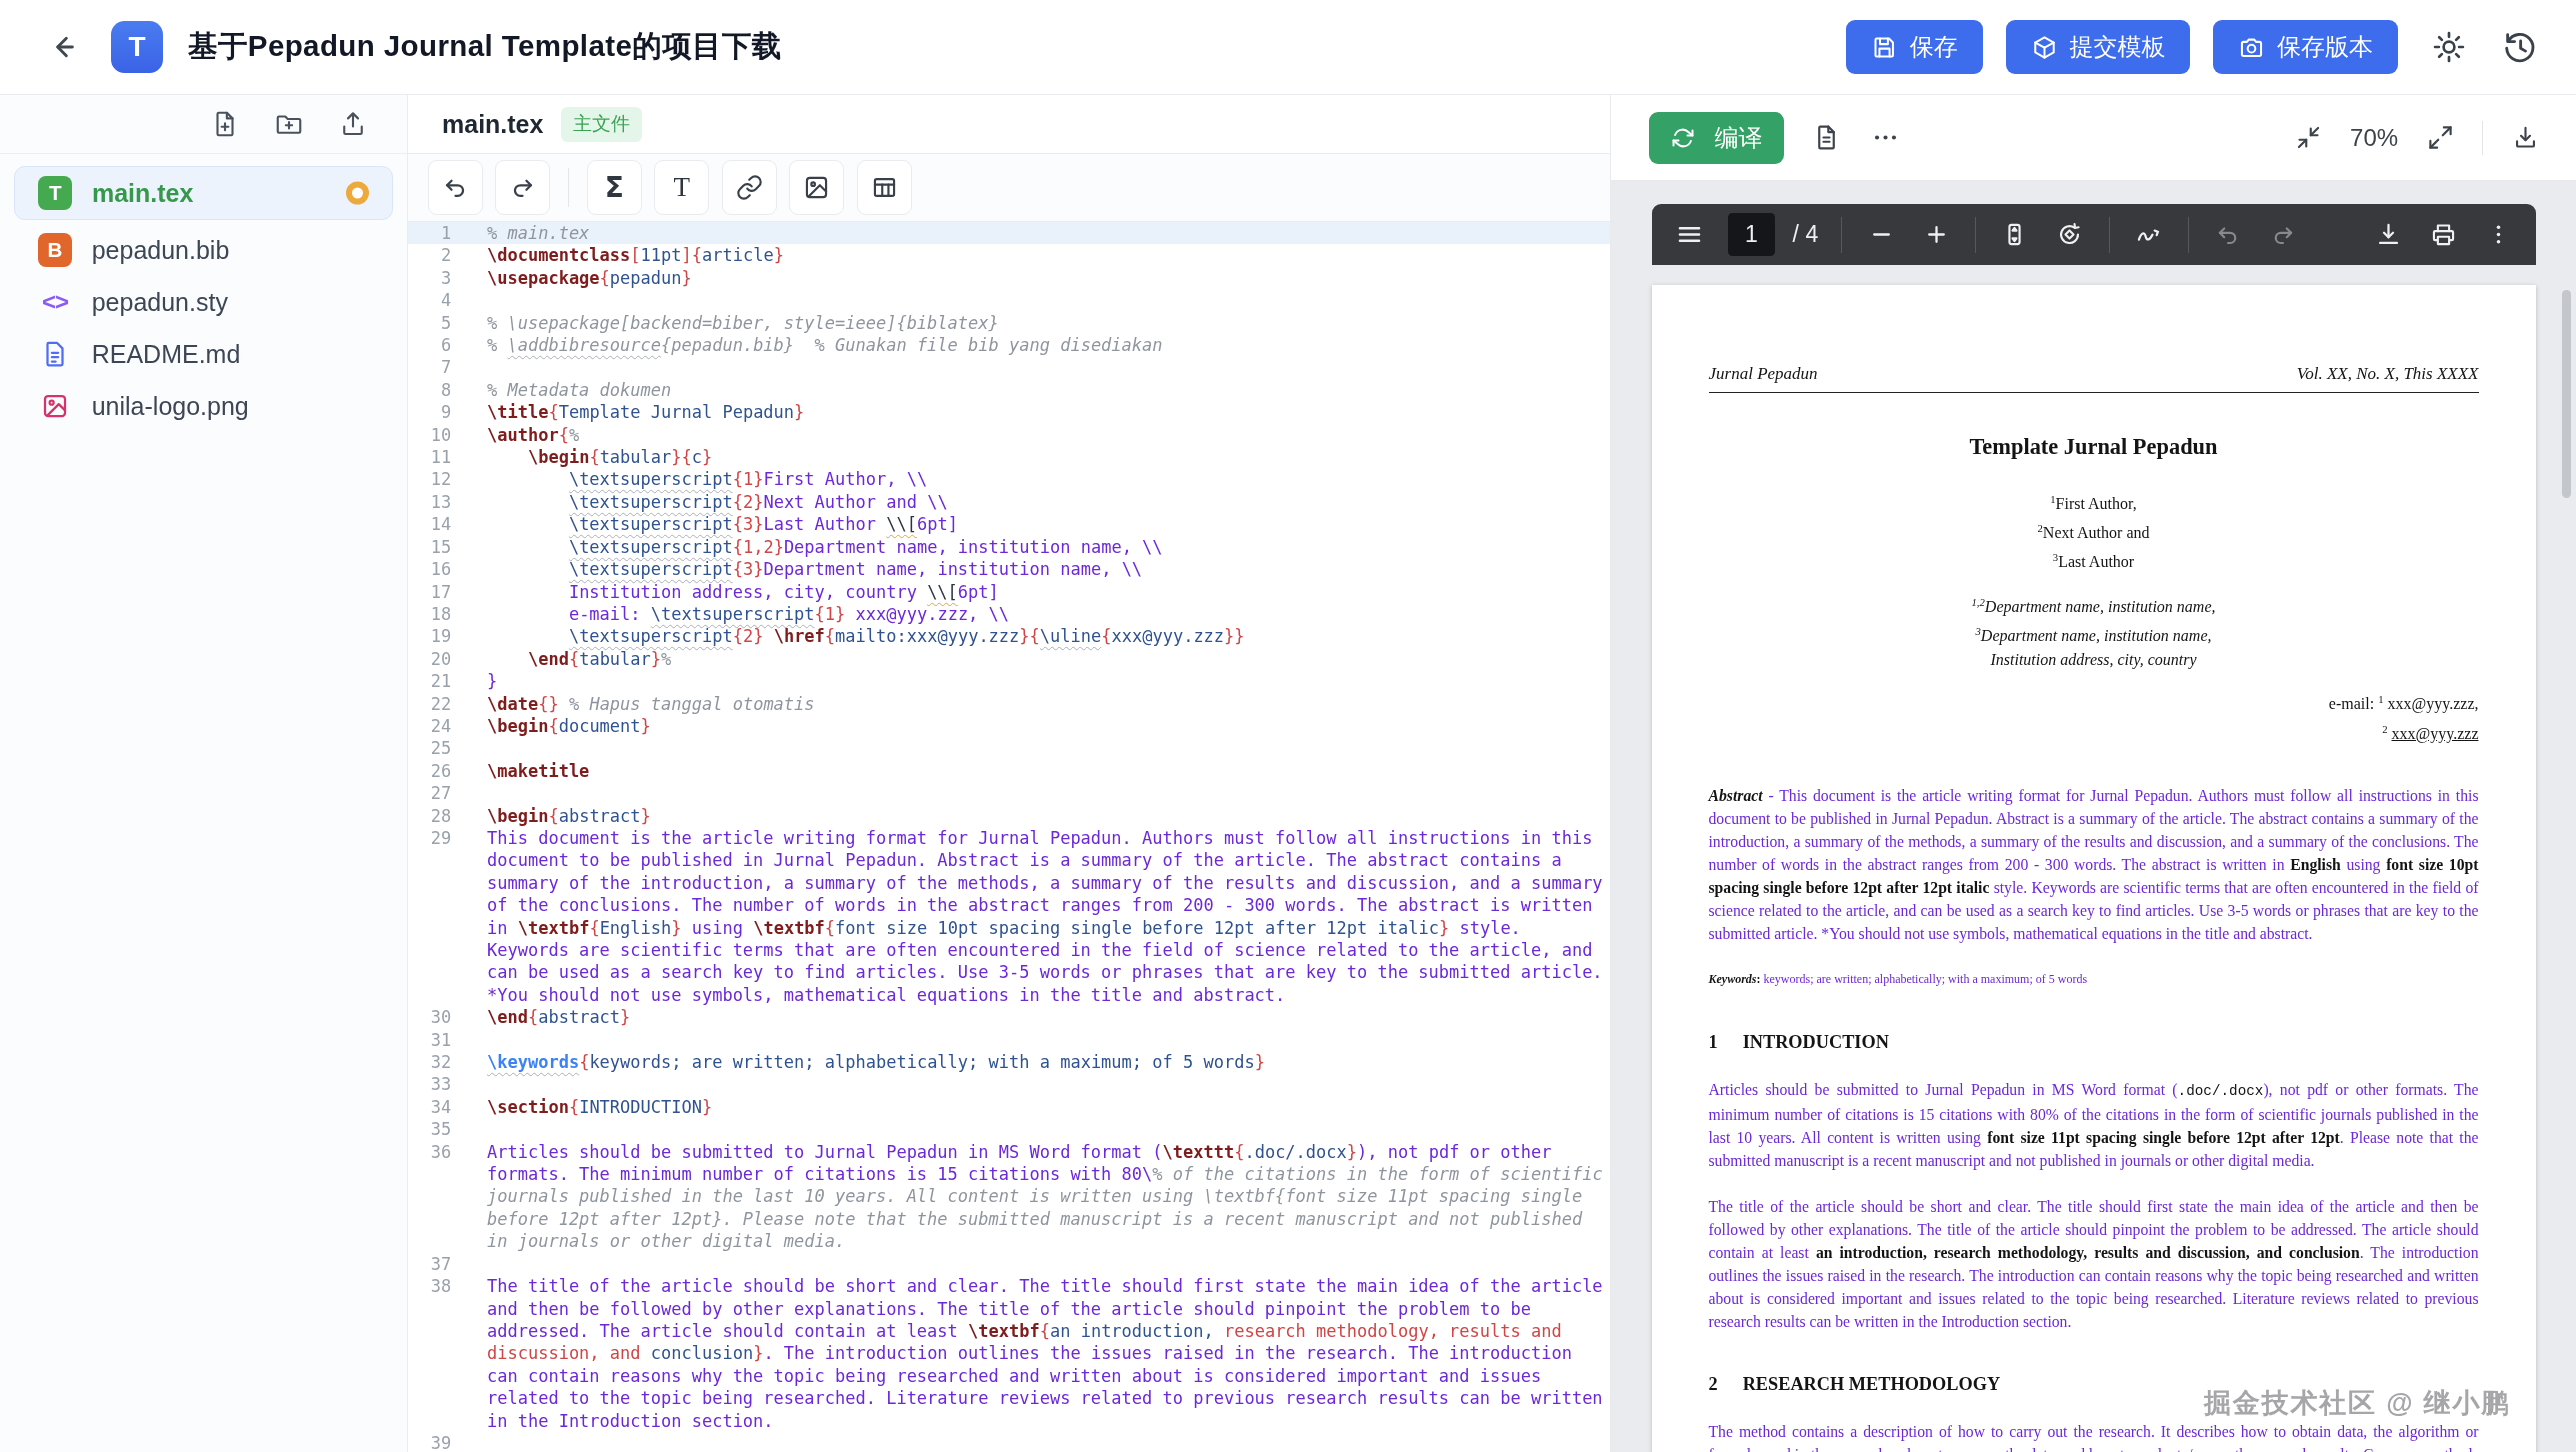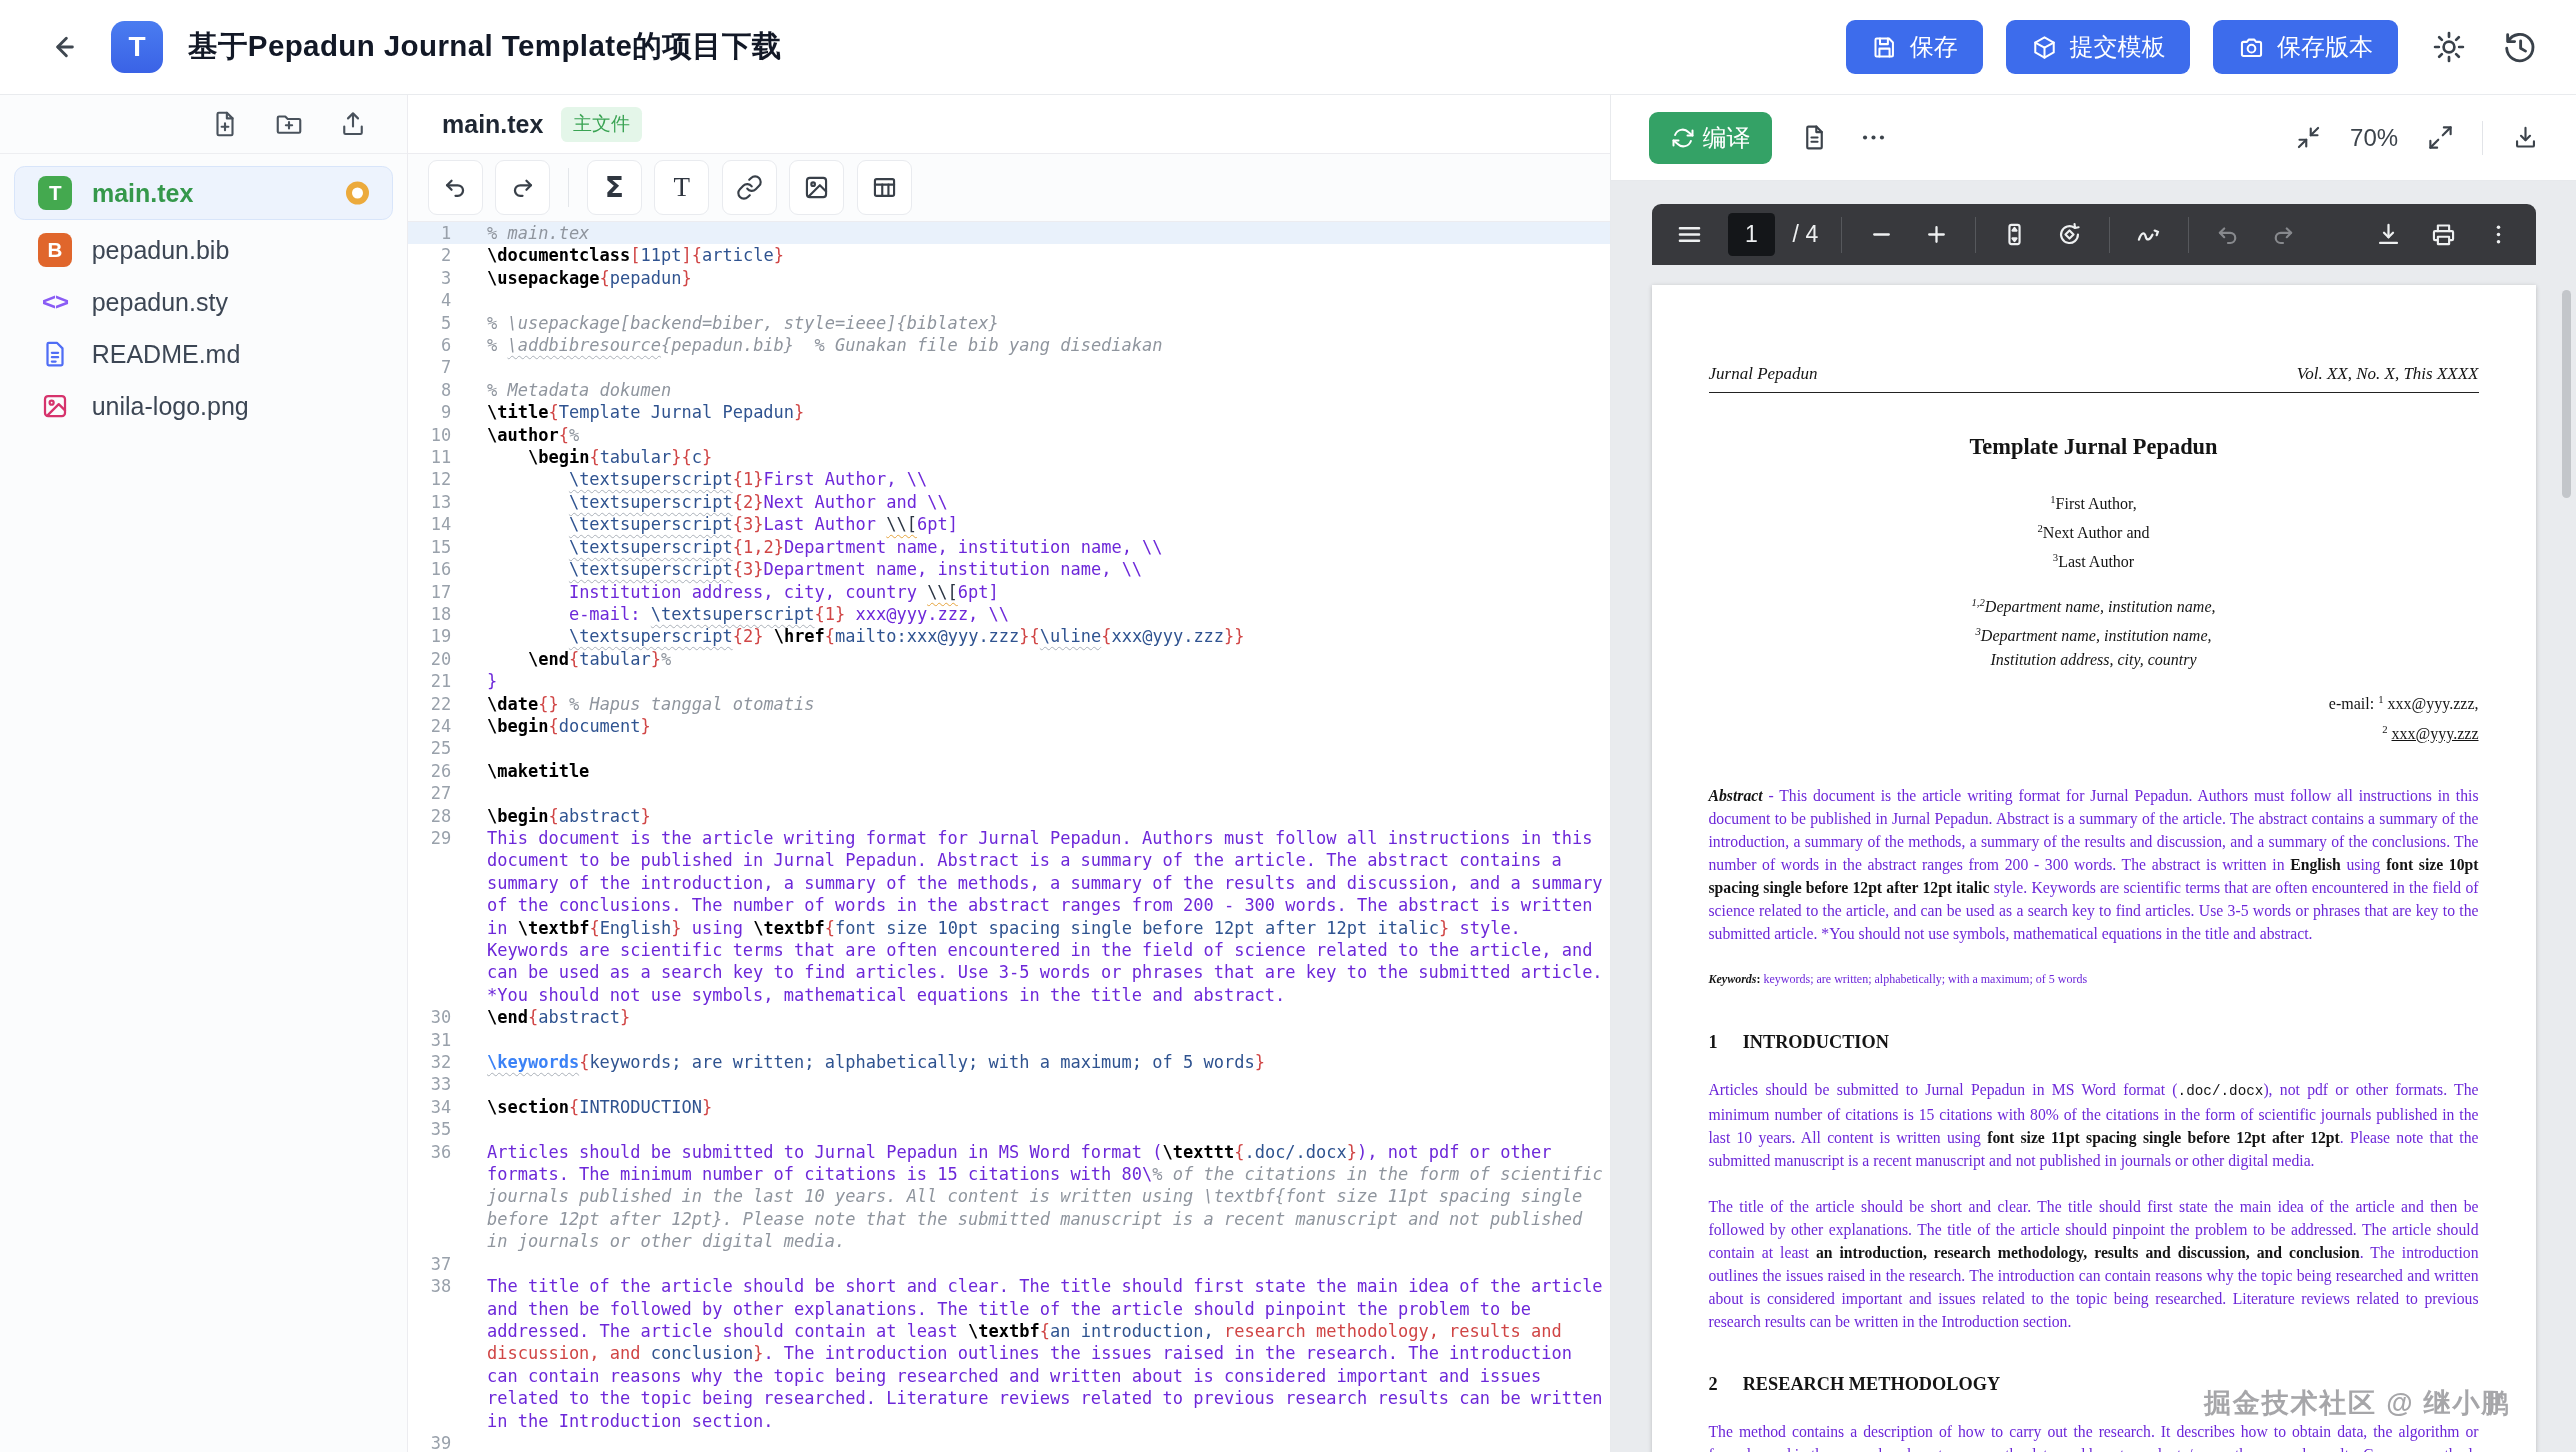--- a/index.html
+++ b/index.html
@@ -47,32 +47,32 @@
   .tb-T { font-size:27px; color:#2f3640; font-family:"Liberation Serif",serif; }
 
   .code { flex:1; overflow:hidden; font-family:"DejaVu Sans Mono","Liberation Mono",monospace; font-size:17px; }
   .cl { display:flex; line-height:22.4px; }
   .cl-num { flex:none; width:63px; text-align:right; padding-right:19.7px; color:#99a1ab; }
   .cl-text { flex:1; min-width:0; padding-left:16px; white-space:pre-wrap; word-break:break-word; color:#2a3342; }
   .cl-active { background:#e9f1fb; }
   .sg-t  { color:#6d28d9; }
   .sg-c  { color:#8f959e; font-style:italic; }
   .sg-cw { color:#8f959e; font-style:italic; text-decoration:underline wavy #aab0b8 0.9px; text-underline-offset:3.6px; }
-  .sg-k  { color:#000000; font-weight:700; }
+  .sg-k  { color:#7f1d1d; font-weight:700; }
   .sg-kw { color:#3b82f6; font-weight:700; text-decoration:underline wavy #aab0b8 0.9px; text-underline-offset:3.6px; }
   .sg-p  { color:#d04545; }
   .sg-n  { color:#d04545; }
   .sg-a  { color:#2f5390; }
   .sg-u  { color:#2f5390; text-decoration:underline wavy #aab0b8 0.9px; text-underline-offset:3.6px; }
   .sg-wo { color:#2a3342; text-decoration:underline wavy #e5a33c 0.9px; text-underline-offset:3.6px; }
 
   
   .pv { width:966px; flex:none; display:flex; flex-direction:column; border-left:0.9px solid #e8eaed; }
   .pv-bar { height:86px; flex:none; background:#fff; border-bottom:0.9px solid #e7e9ec; display:flex; align-items:center; padding:0 34px 0 38px; gap:25px; color:#3c434b; }
-  .btn-compile { display:flex; align-items:center; gap:8px; height:52px; padding:0 21.5px; border-radius:9px; background:#34a266; color:#fff; font-size:24px; font-weight:500; cursor:pointer; }
+  .btn-compile { display:flex; align-items:center; gap:20px; height:52px; padding:0 21.5px; border-radius:9px; background:#34a266; color:#fff; font-size:24px; font-weight:500; cursor:pointer; }
   .pv-sp { flex:1; }
   .pv-ico { width:34px; height:34px; display:flex; align-items:center; justify-content:center; cursor:pointer; color:#3c434b; }
   .pv-zoom { font-size:24px; color:#3c434b; }
   .pv-div { width:0.9px; height:34px; background:#e2e4e8; }
 
   .viewer { flex:1; background:#e9ebee; padding-top:23px; position:relative; overflow:hidden; }
   .pdf-tb { width:884px; height:61px; margin:0 auto; background:#38393d; border-radius:9px 9px 0 0; display:flex; align-items:center; padding:0 21.5px; gap:23px; color:#eef0f1; }
   .pt-ico { width:32px; height:32px; display:flex; align-items:center; justify-content:center; cursor:pointer; }
   .pt-ico.dis { color:#87898d; cursor:default; }
   .pt-pagebox { width:47px; height:43px; background:#141619; border-radius:4.5px; display:flex; align-items:center; justify-content:center; font-size:23px; cursor:text; }

